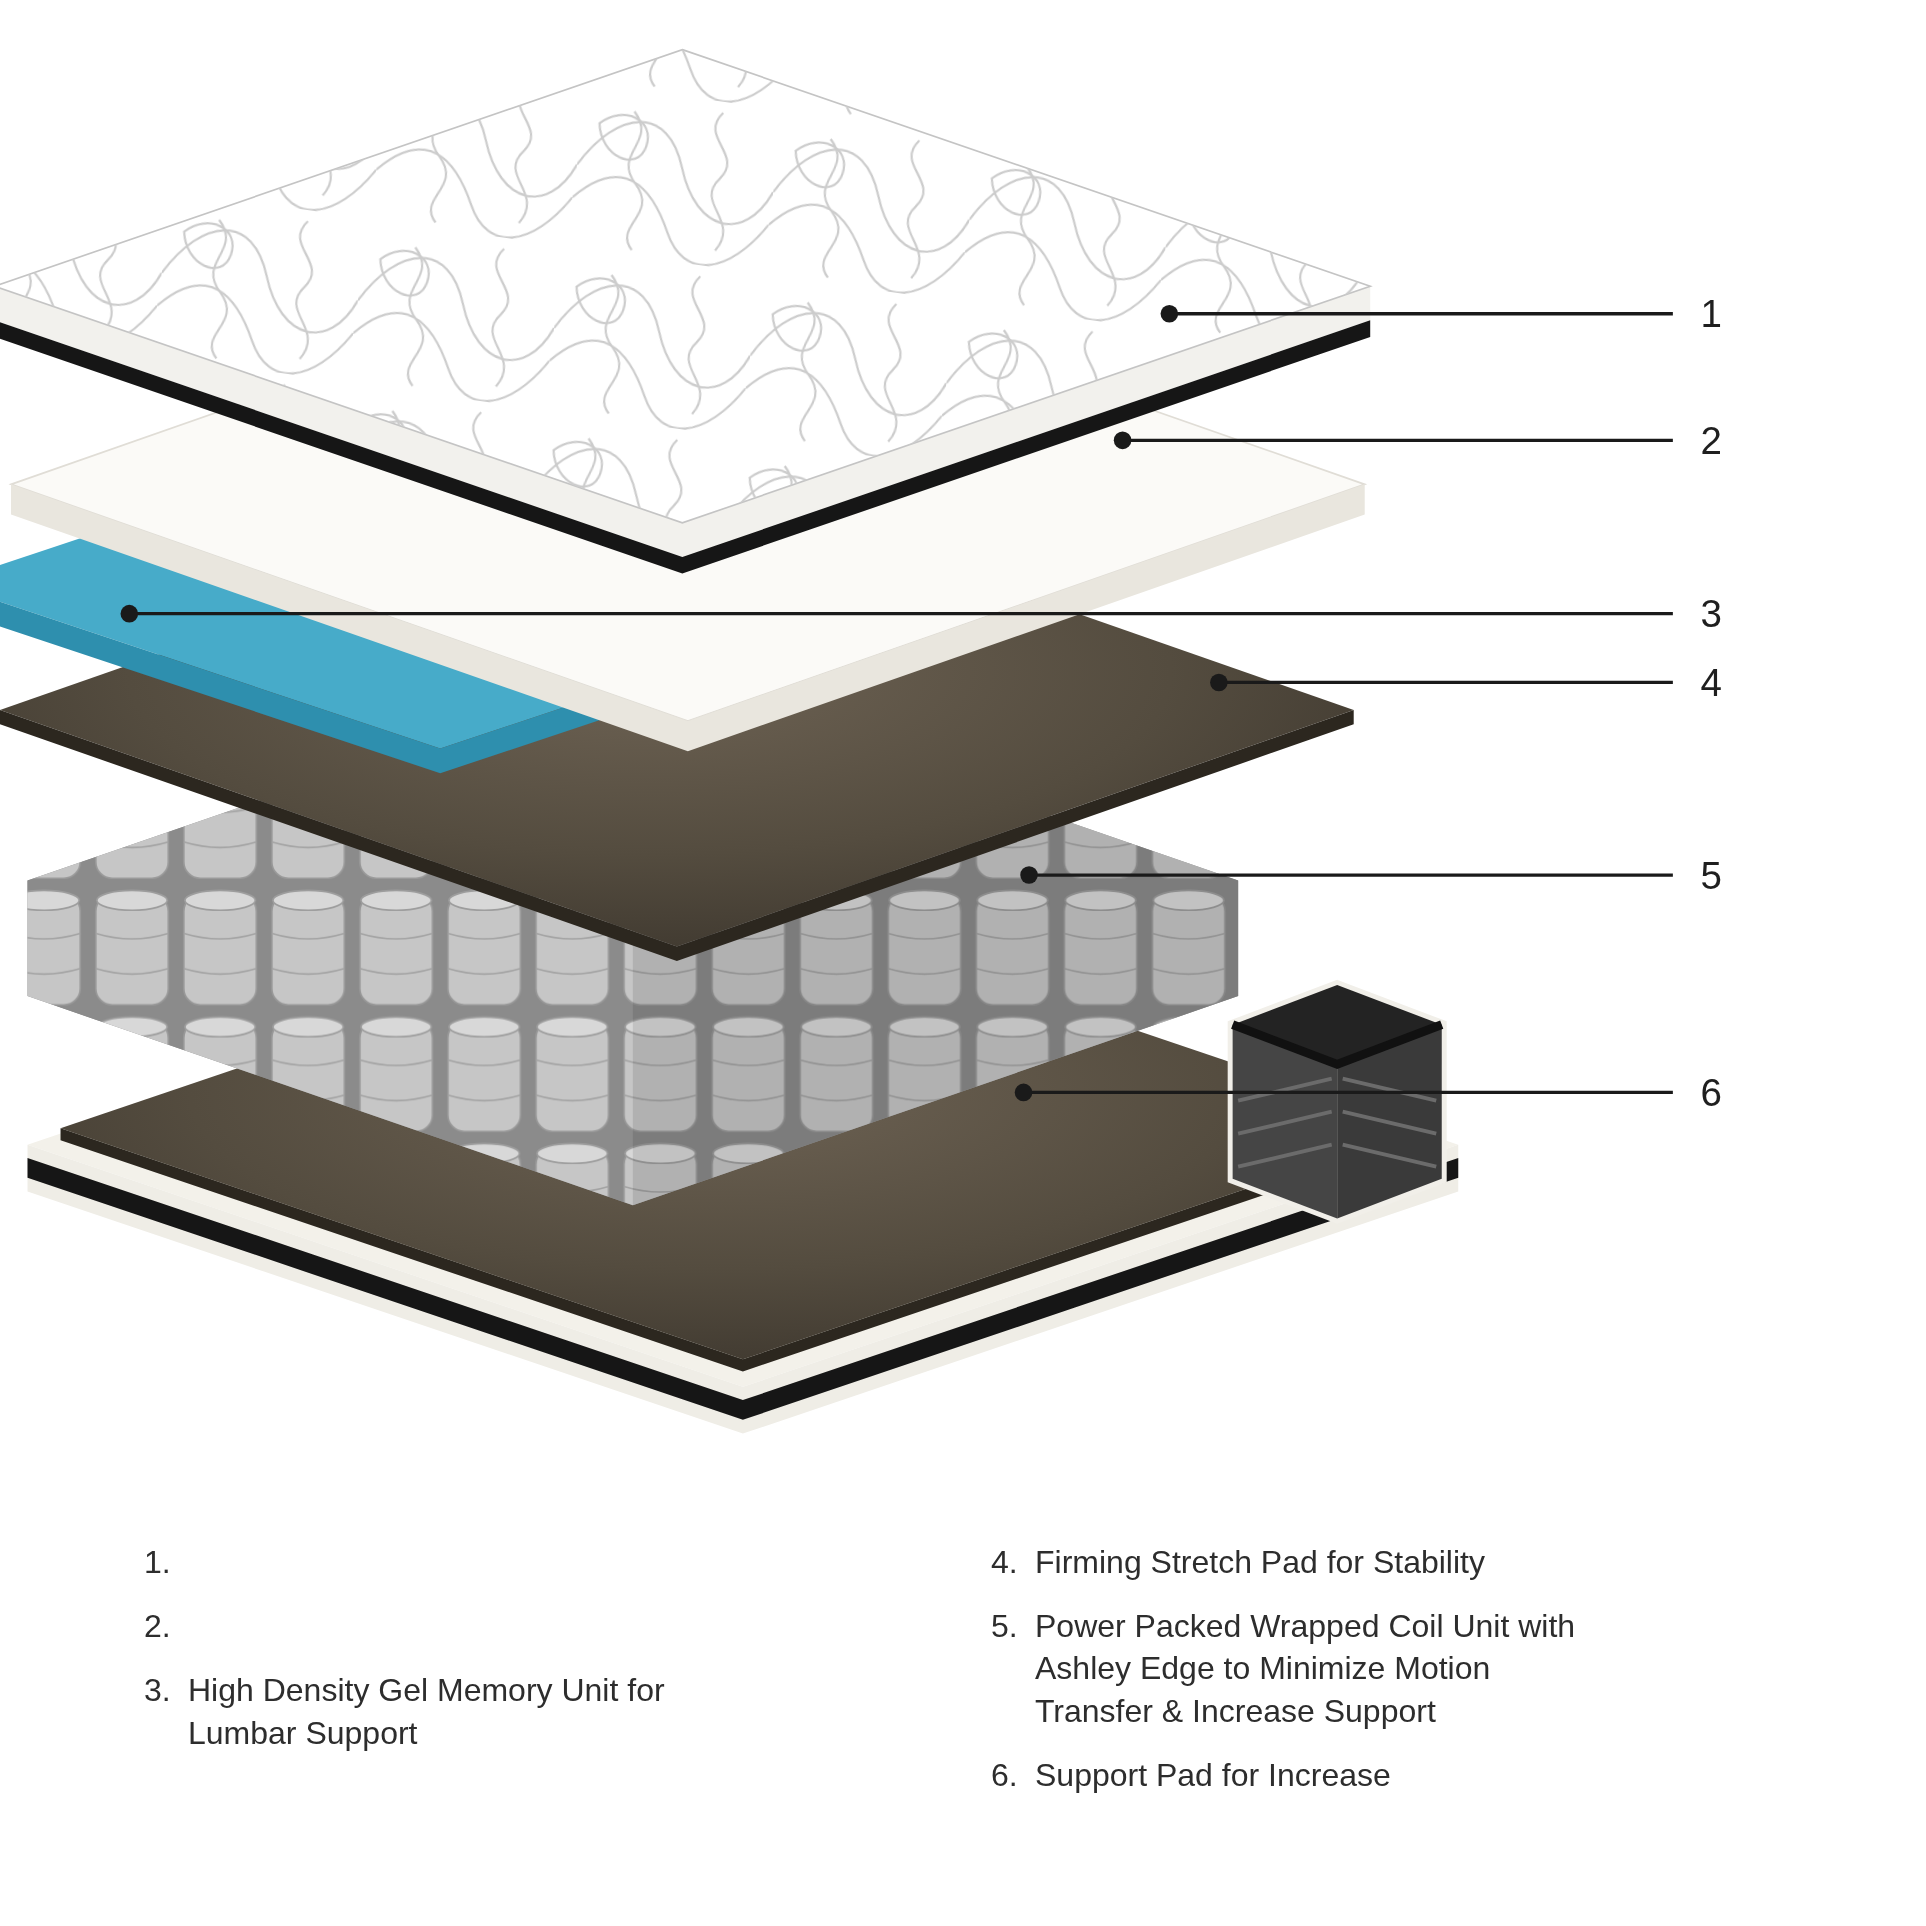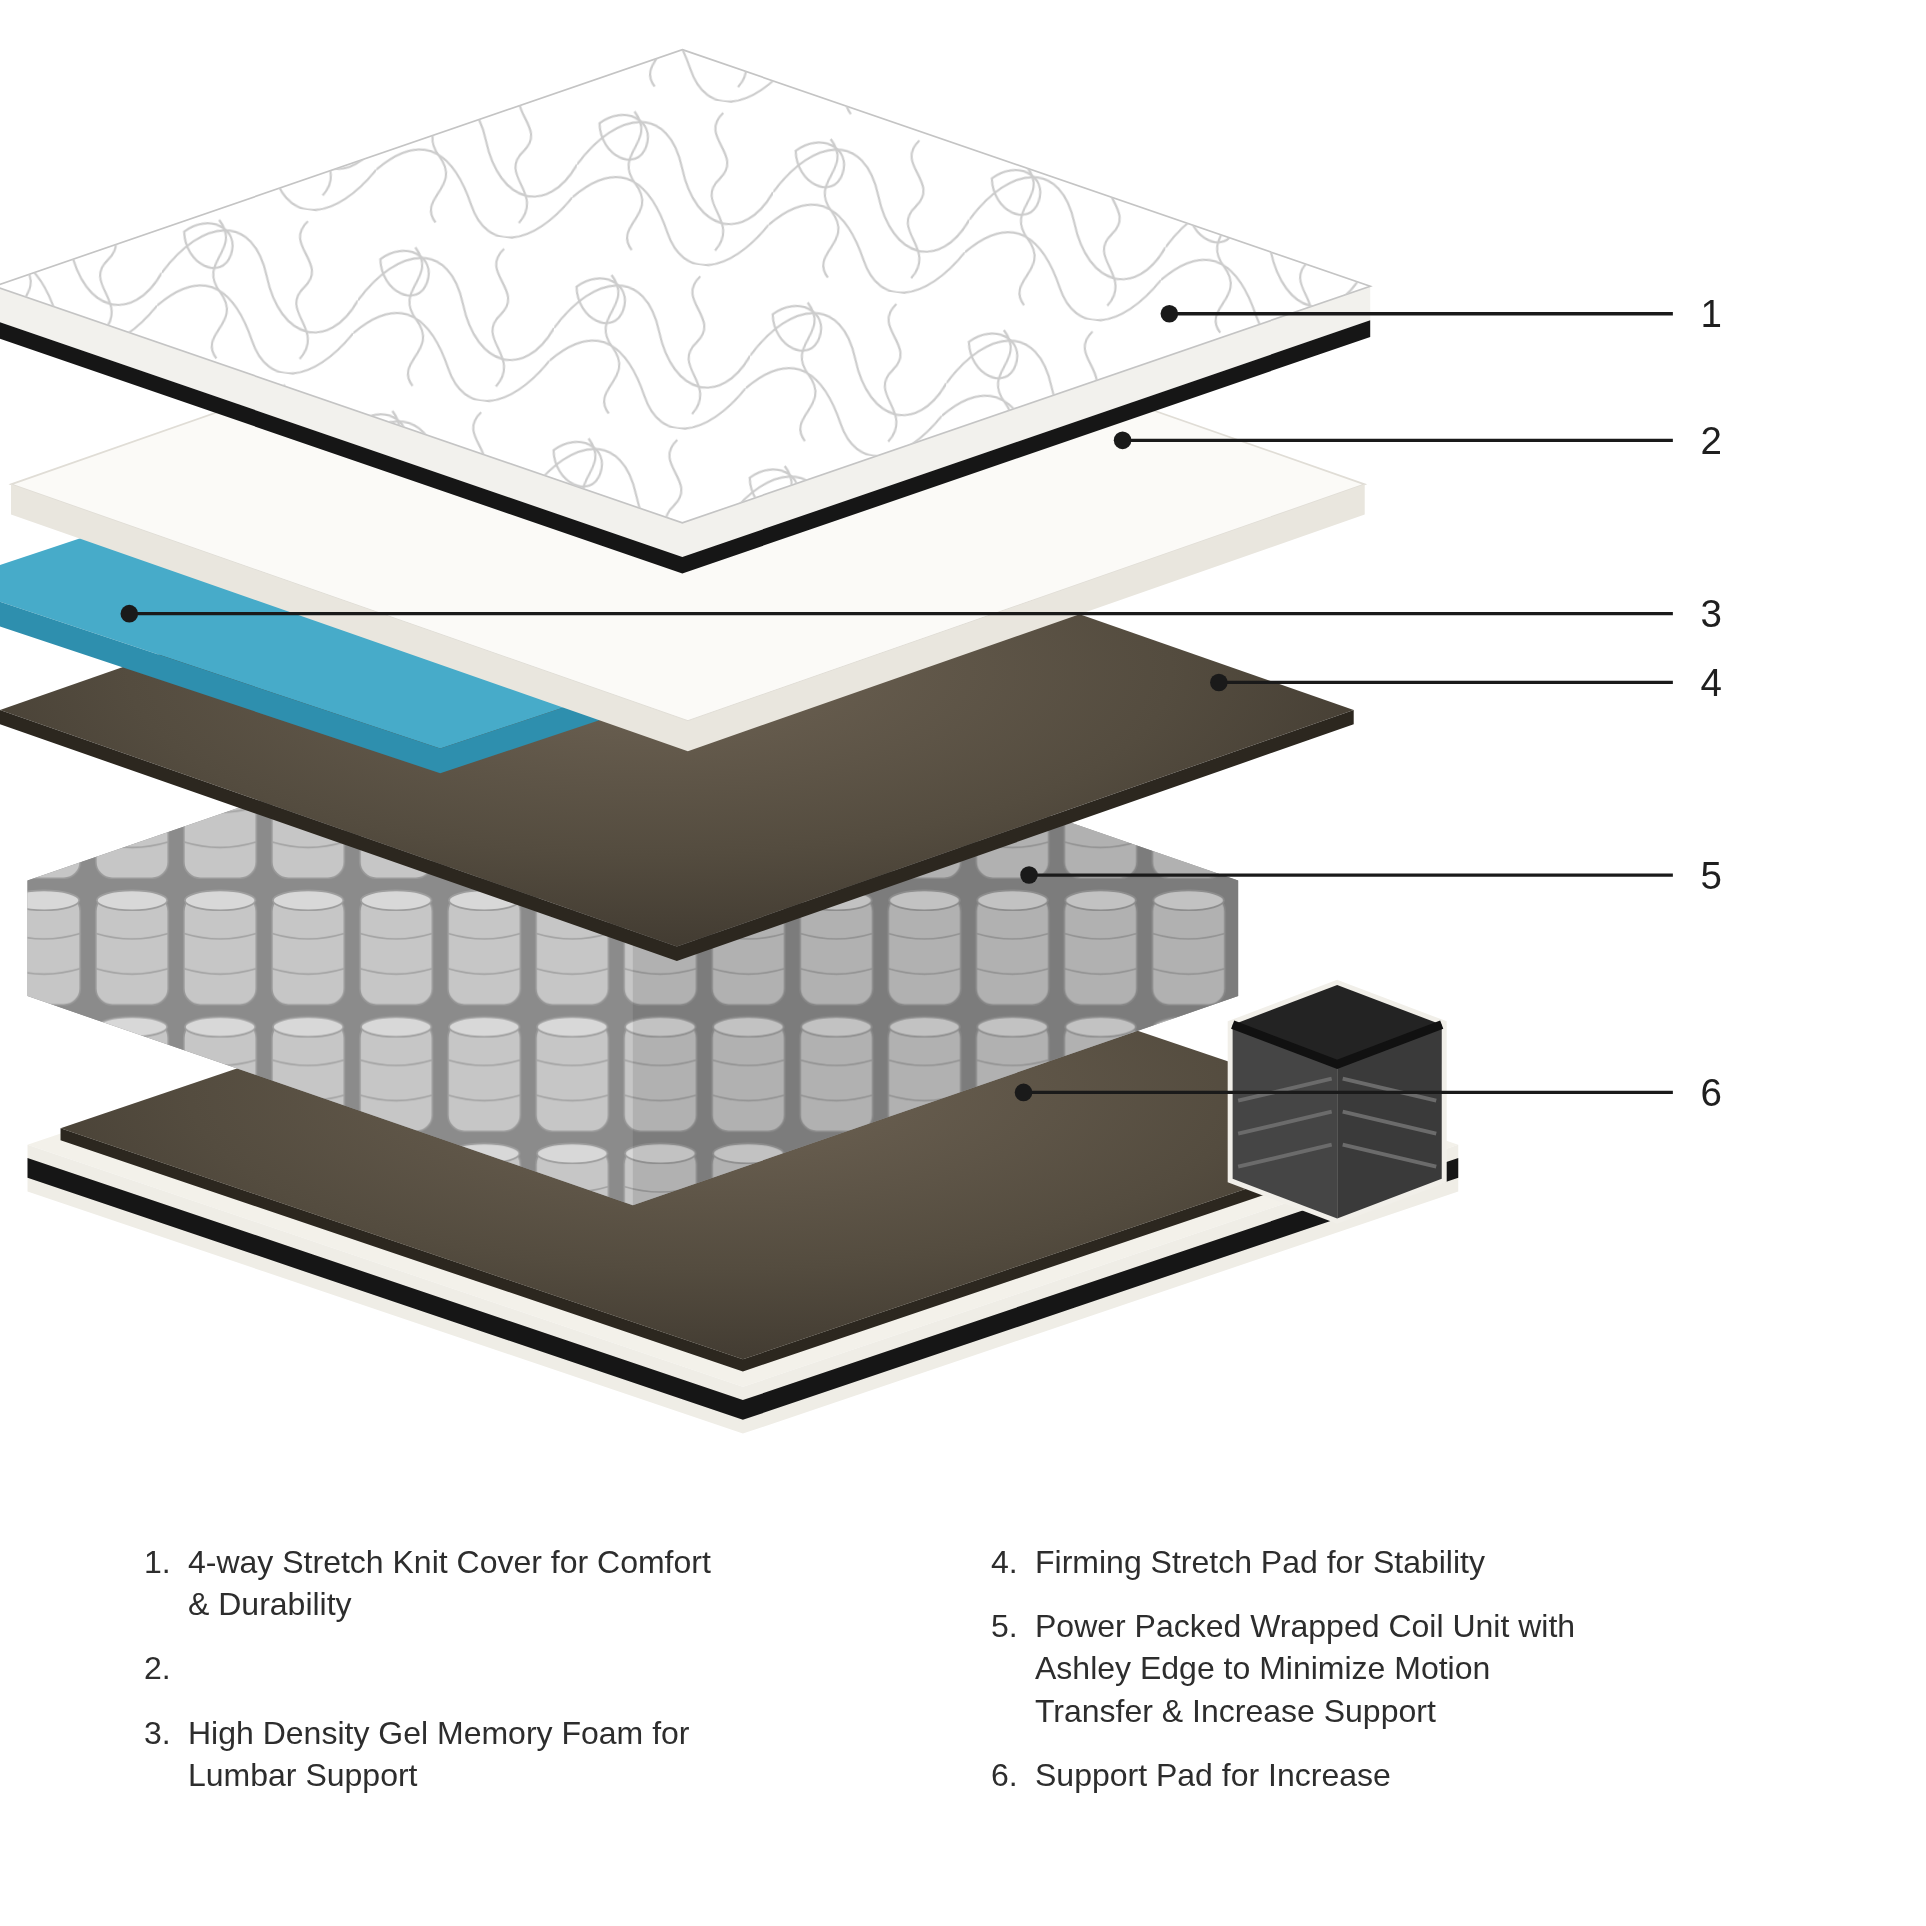--- a/index.html
+++ b/index.html
@@ -126,29 +126,27 @@
       <line class="callout-line" x1="1860" y1="1985" x2="3040" y2="1985" stroke="#1a1a1a"></line>
       <circle class="callout-dot" cx="1860" cy="1985" r="16" fill="#1a1a1a"></circle>
       <text class="callout-num" x="3090" y="1985" dominant-baseline="central">6</text>
     </g>
   </svg>
 
   <div class="legend">
     <div class="legend-col">
       <div class="legend-item">
         <span class="legend-num">1.</span>
-        <span class="legend-text">4-way Stretch Knit Cover for Comfort
-&amp; Durability</span>
       </div>
       <div class="legend-item">
         <span class="legend-num">2.</span>
       </div>
       <div class="legend-item">
         <span class="legend-num">3.</span>
-        <span class="legend-text">High Density Gel Memory Foam for
+        <span class="legend-text">High Density Gel Memory Unit for
 Lumbar Support</span>
       </div>
     </div>
     <div class="legend-col right">
       <div class="legend-item">
         <span class="legend-num">4.</span>
         <span class="legend-text">Firming Stretch Pad for Stability</span>
       </div>
       <div class="legend-item">
         <span class="legend-num">5.</span>

